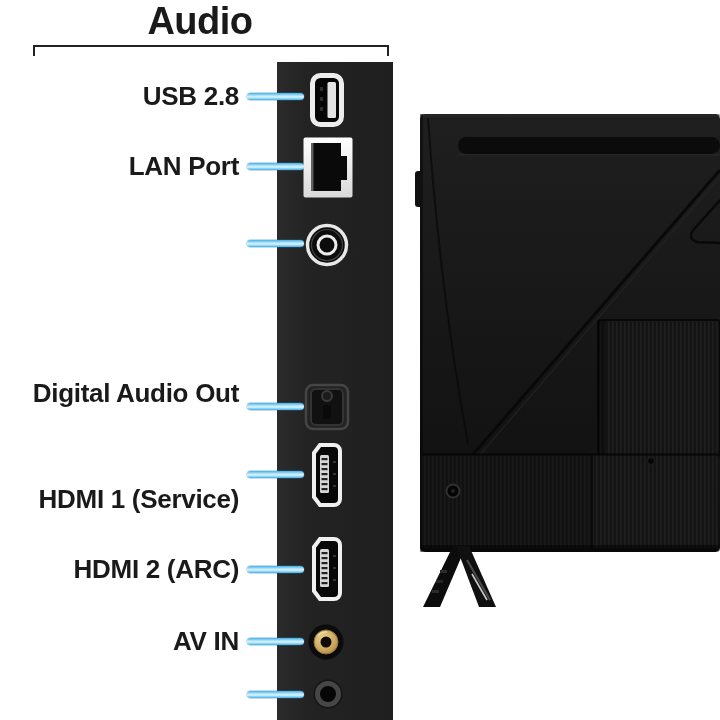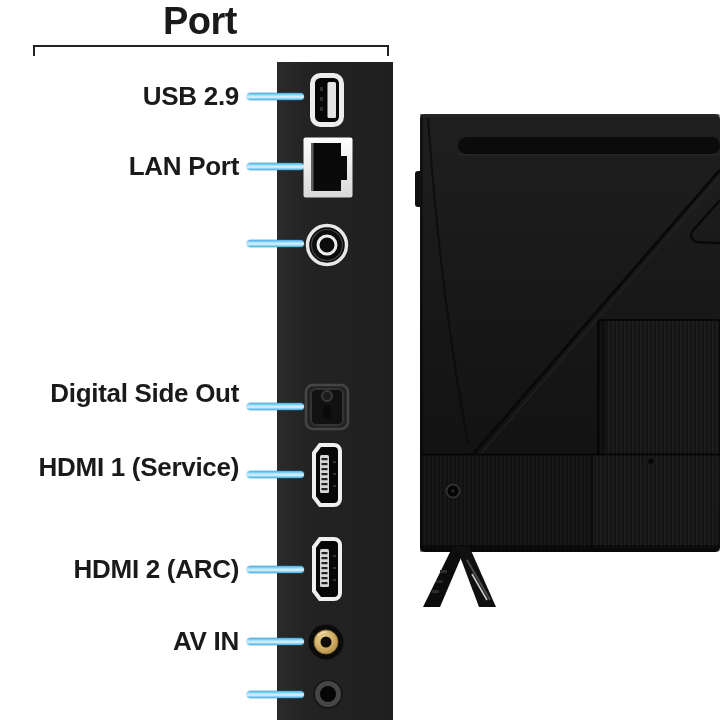--- a/index.html
+++ b/index.html
@@ -13,21 +13,21 @@
            border-top:2.5px solid #222;border-left:2.5px solid #222;border-right:2.5px solid #222;}
 
   
   .panel{position:absolute;left:277px;top:62px;width:116px;height:658px;
          background:linear-gradient(90deg,#2b2b2b 0,var(--panel-background,#232323) 25%,#1f1f1f 100%);}
 
   
   .port-label{position:absolute;right:481px;text-align:right;font-size:26px;font-weight:700;
               line-height:31px;letter-spacing:-0.3px;white-space:pre;}
   .l-usb{top:81px}.l-lan{top:151px}.l-ant{top:228px}.l-dig{top:378px}
-  .l-hdmi1{top:452px}.l-hdmi2{top:554px}.l-av{top:626px}.l-hp{top:681px}
+  .l-hdmi1{top:484px}.l-hdmi2{top:554px}.l-av{top:626px}.l-hp{top:681px}
 
   
   .callout{position:absolute;left:247px;width:57px;height:7px;border-radius:4px;
            background:linear-gradient(180deg,var(--callout-line,#41b1e8) 0%,#c8ecfb 45%,#d4f1fd 60%,var(--callout-line,#41b1e8) 100%);
            box-shadow:0 0 0 0.5px rgba(30,130,180,.55);}
   .c-usb{top:93px}.c-lan{top:163px}.c-ant{top:240px}.c-dig{top:403px}
   .c-hdmi1{top:471px}.c-hdmi2{top:566px}.c-av{top:638px}.c-hp{top:691px}
 
   
   .port{position:absolute;}
@@ -38,28 +38,28 @@
   
   .tv{position:absolute;left:420px;top:114px;width:300px;height:438px;}
   .tv-bump{position:absolute;left:415px;top:171px;width:6px;height:36px;background:#101010;border-radius:3px 0 0 3px;}
   .tv-foot{position:absolute;left:420px;top:540px;width:80px;height:70px;}
 </style>
 </head>
 <body>
 
 <div class="stage">
 
-  <div class="title">Port</div>
+  <div class="title">Audio</div>
   <div class="bracket"></div>
 
   <div class="panel"></div>
 
-  <div class="port-label l-usb">USB 2.9</div>
+  <div class="port-label l-usb">USB 2.8</div>
   <div class="port-label l-lan">LAN Port</div>
-  <div class="port-label l-dig"><span>Digital Side Out</span><br></div>
+  <div class="port-label l-dig"><span>Digital Audio Out</span><br></div>
   <div class="port-label l-hdmi1">HDMI 1 (Service)</div>
   <div class="port-label l-hdmi2">HDMI 2 (ARC)</div>
   <div class="port-label l-av">AV IN</div>
 
   <div class="callout c-usb"></div>
   <div class="callout c-lan"></div>
   <div class="callout c-ant"></div>
   <div class="callout c-dig"></div>
   <div class="callout c-hdmi1"></div>
   <div class="callout c-hdmi2"></div>

